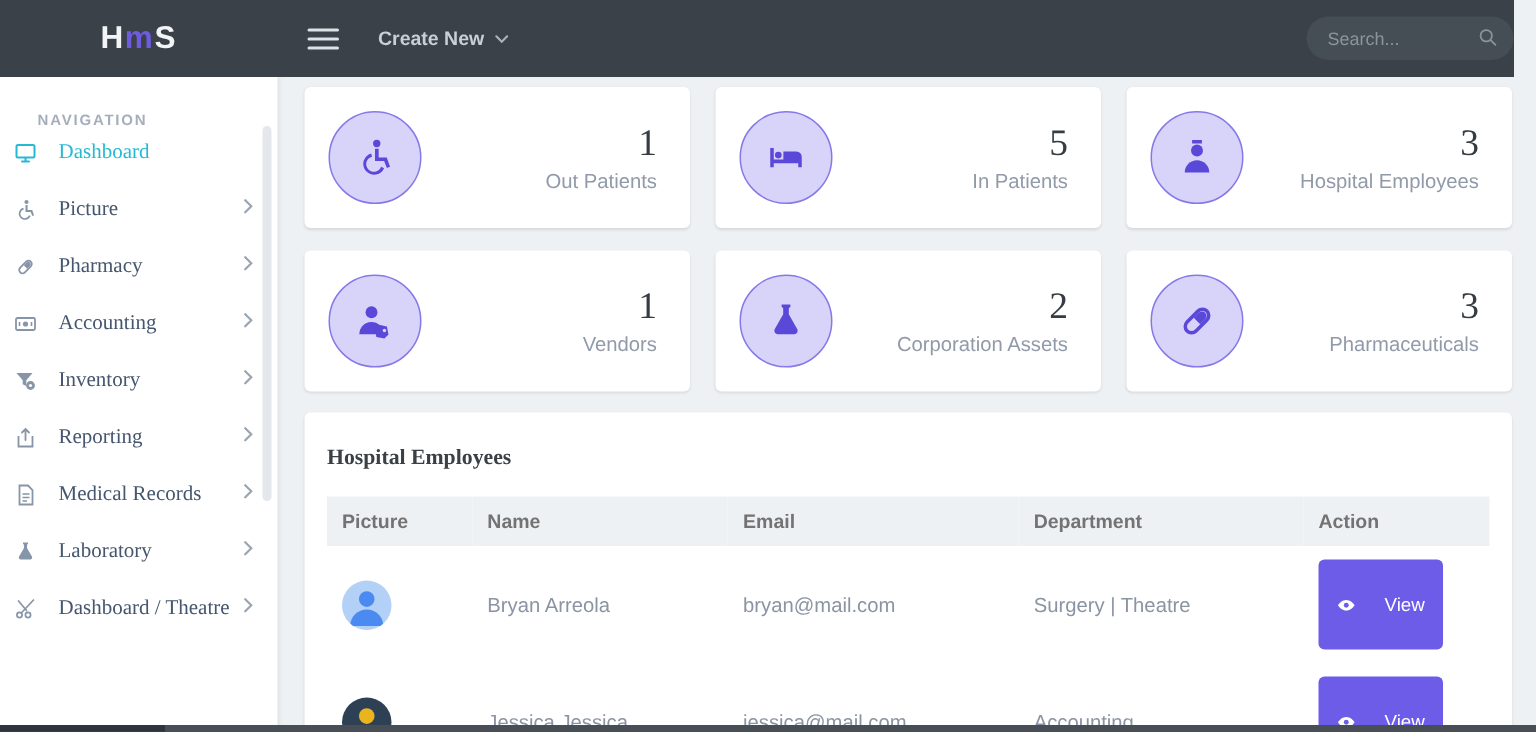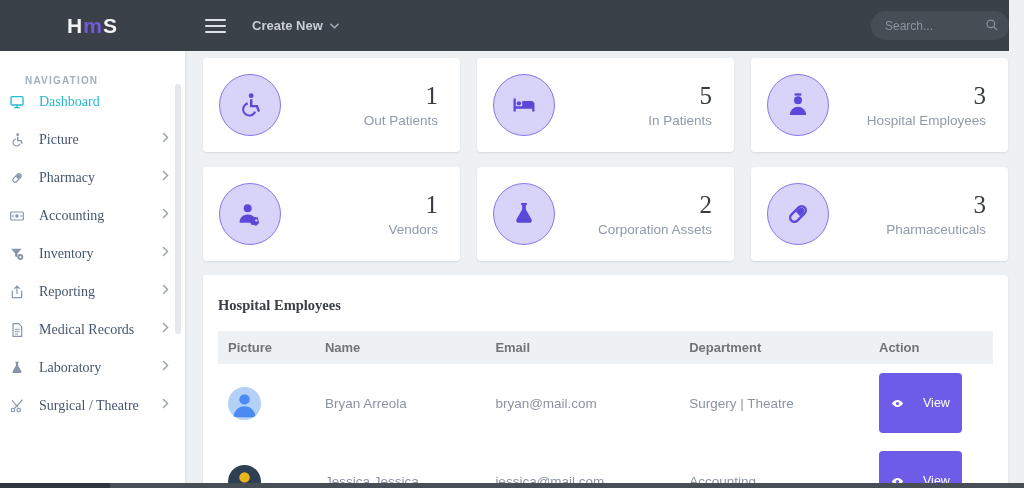--- a/index.html
+++ b/index.html
@@ -246,21 +246,21 @@
   </div>
 
   <div class="side-item">
     <span class="s-icon">
       <svg width="16" height="16" viewBox="0 0 24 24">
           <circle cx="6" cy="18" r="2.6" fill="none" stroke="currentColor" stroke-width="1.7"></circle>
           <circle cx="14.5" cy="18" r="2.6" fill="none" stroke="currentColor" stroke-width="1.7"></circle>
           <path d="M7.8 16L20 3M5 4l8 9.5" fill="none" stroke="currentColor" stroke-width="1.7" stroke-linecap="round"></path>
         </svg>
     </span>
-    <span class="s-label">Surgical / Theatre</span>
+    <span class="s-label">Dashboard / Theatre</span>
     <svg class="s-chev" width="7" height="11" viewBox="0 0 7 11">
         <path d="M1.5 1.5l4 4-4 4" fill="none" stroke="currentColor" stroke-width="1.5" stroke-linecap="round"></path>
       </svg>
   </div>
 
   <div class="side-scrollthumb"></div>
 </nav>
 
 <main class="main">
   <h1 class="page-title">Hospital Management System Dashboard</h1>

